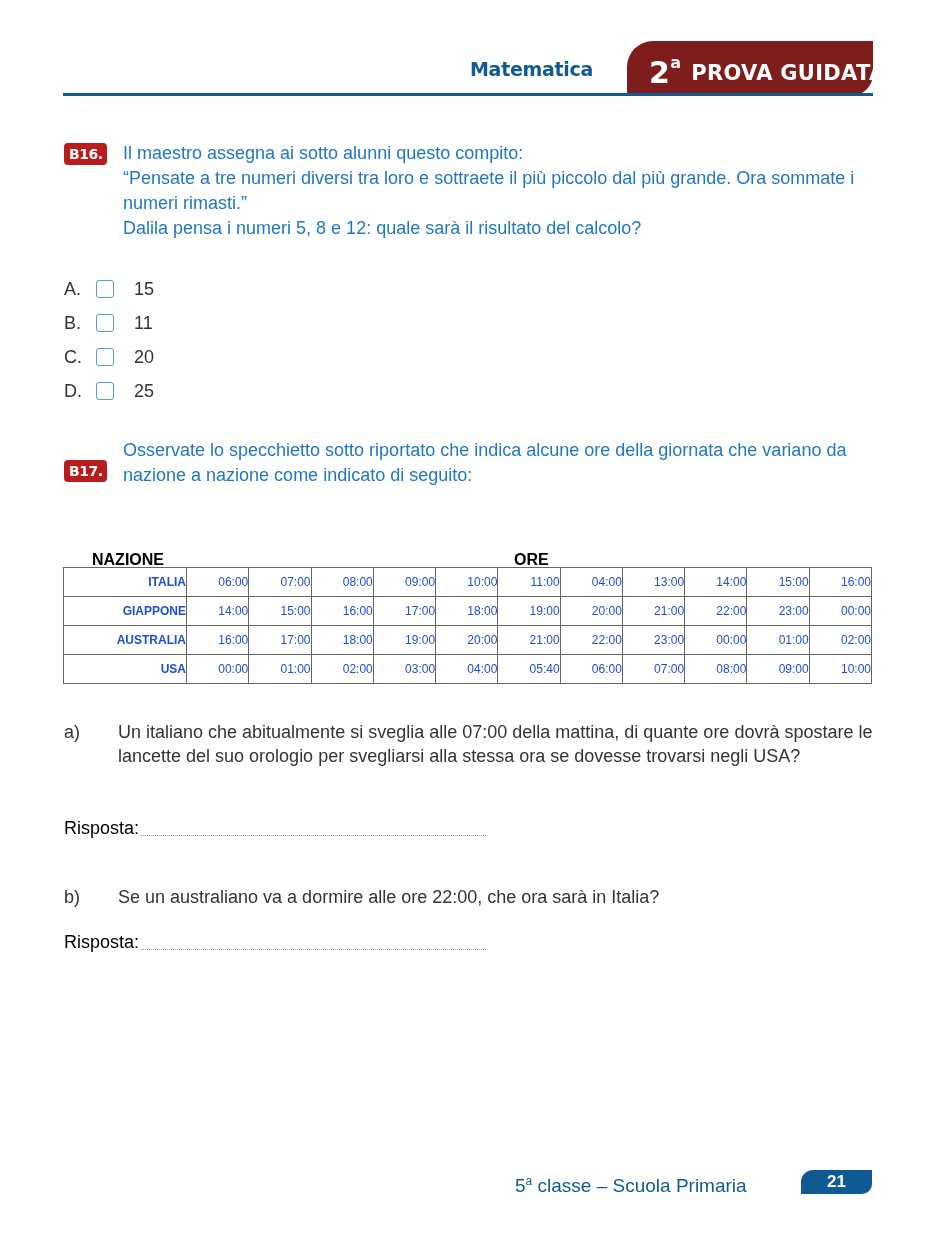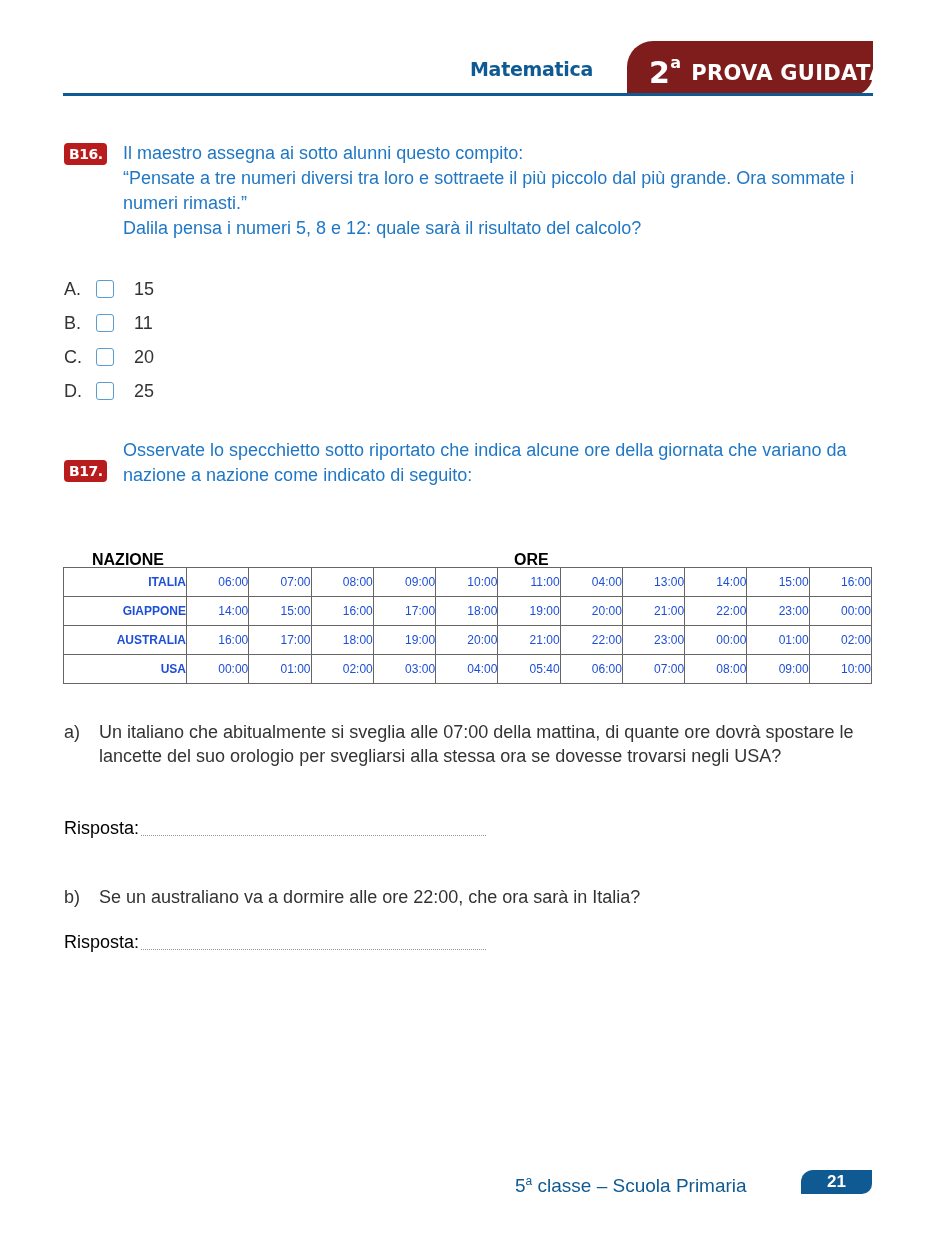--- a/index.html
+++ b/index.html
@@ -25,21 +25,21 @@
   .opt-letter { width: 32px; }
   .checkbox { width: 16px; height: 16px; border: 1.6px solid #5a9bd0; border-radius: 3px; margin-right: 20px; cursor: pointer; }
 
   .table-head { position: absolute; top: 551px; font-size: 16px; font-weight: bold; color: #000000; }
   table.times { position: absolute; left: 63px; top: 567px; border-collapse: collapse; width: 809px; }
   table.times td { border: 1px solid #666; height: 28px; text-align: right; font-size: 12px; color: #1d4ed8; padding: 0; }
   table.times td.nation { width: 122px; font-weight: bold; }
 
   .sub-q { position: absolute; left: 64px; font-size: 18px; line-height: 24px; color: #333; width: 810px; }
   .sub-q .lbl { position: absolute; left: 0; top: 0; }
-  .sub-q .txt { margin-left: 35px; display: block; }
+  .sub-q .txt { margin-left: 54px; display: block; }
   .answer { position: absolute; left: 64px; font-size: 18px; color: #000000; display: flex; align-items: flex-end; }
   .answer .line { width: 345px; border-bottom: 1.5px dotted #999; margin-left: 2px; height: 1px; margin-bottom: 3px; }
 
   .footer-text { position: absolute; left: 515px; top: 1174px; font-size: 19px; color: #0f5a93; }
   .footer-text .sup { font-size: 12px; vertical-align: 7px; }
   .page-num { position: absolute; left: 801px; top: 1170px; width: 71px; height: 24px; background: #0f5a93;
               border-top-left-radius: 12px; border-bottom-right-radius: 10px; color: #fff; font-weight: bold;
               font-size: 17px; text-align: center; line-height: 23px; }
 </style>
 </head>

